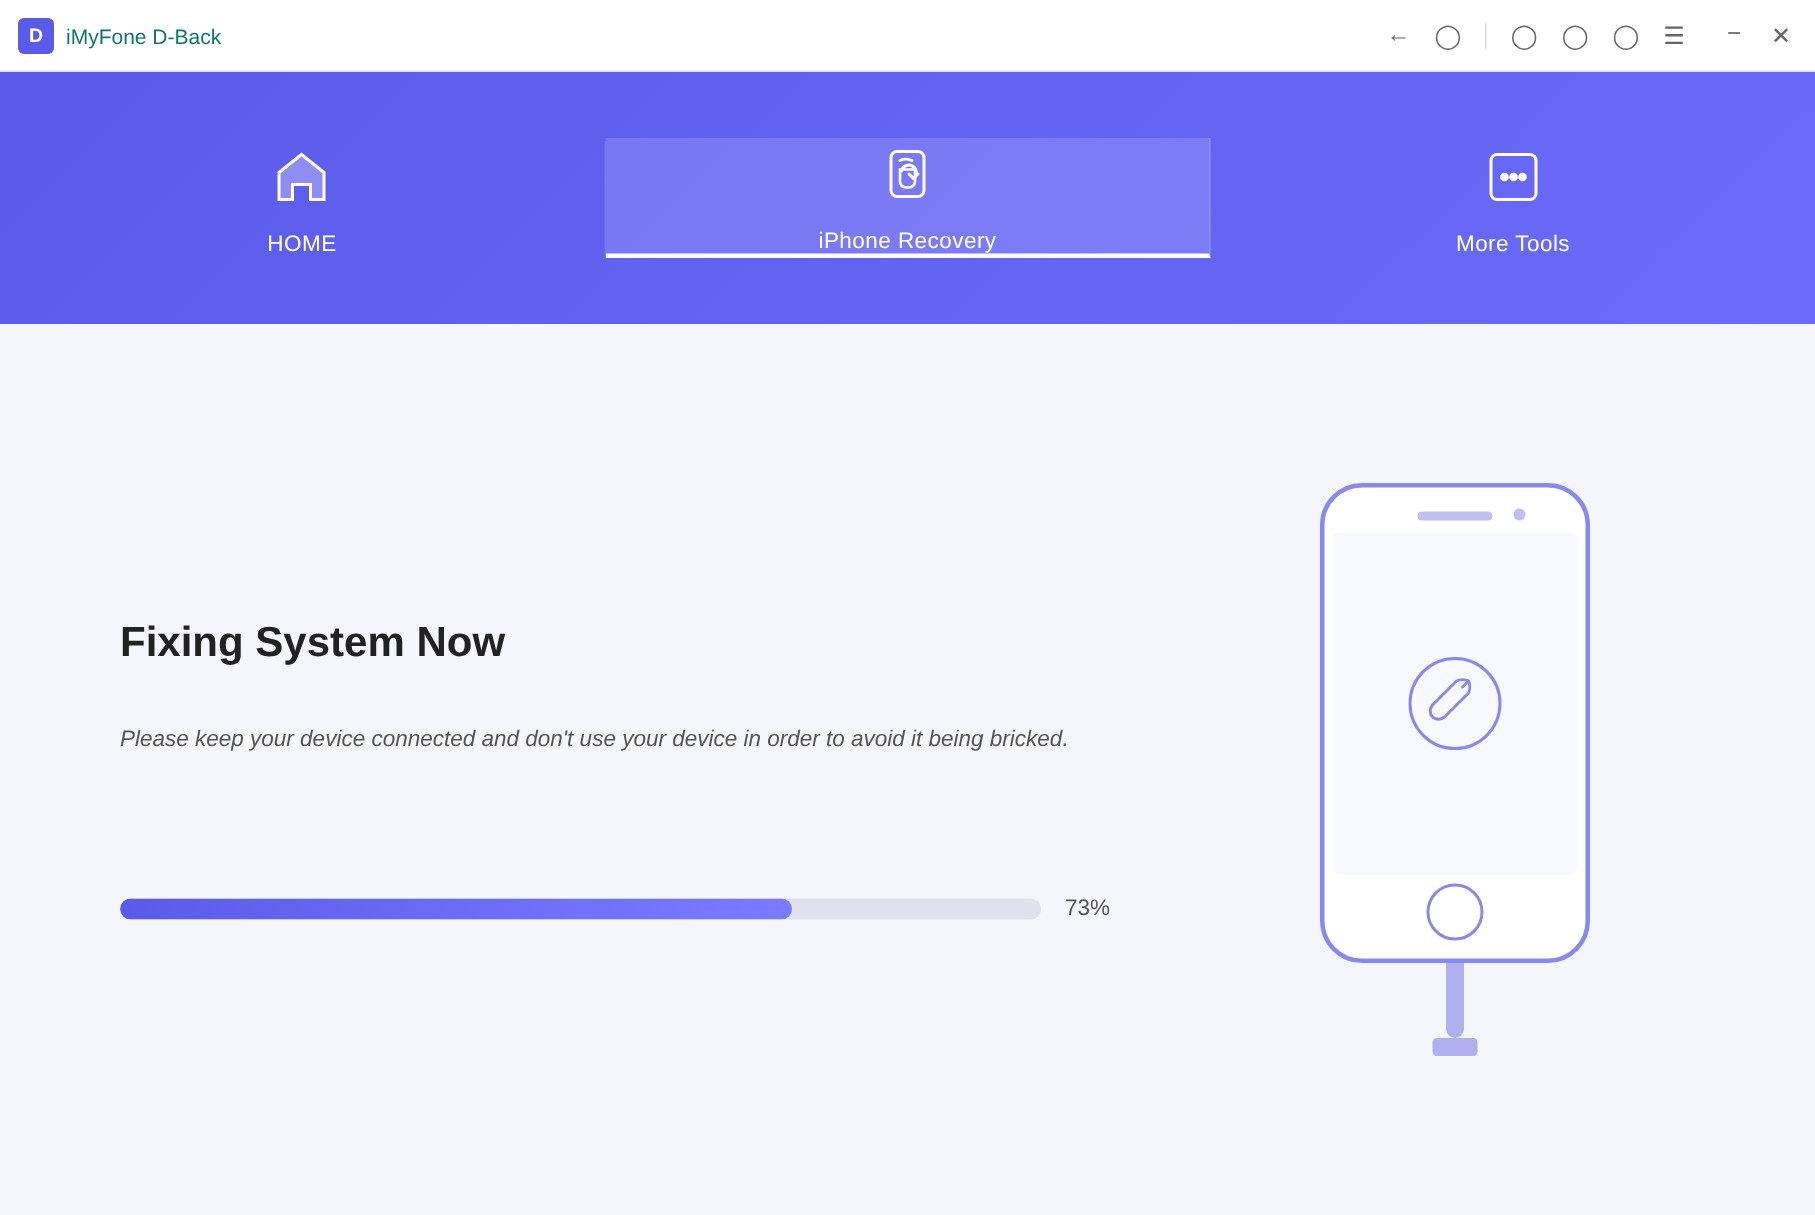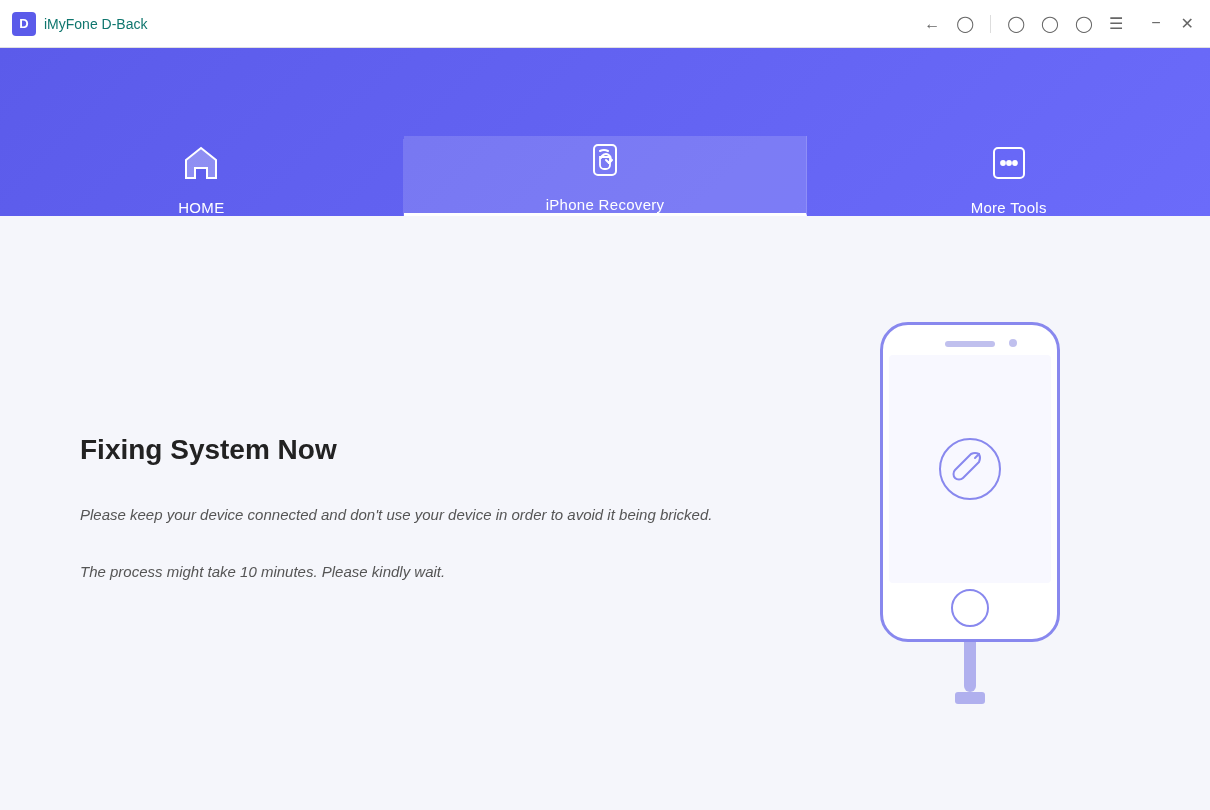--- a/index.html
+++ b/index.html
@@ -69,21 +69,21 @@
       font-size: 16px;
       cursor: pointer;
       padding: 2px 4px;
     }
 
     
     .nav-bar {
       height: 168px;
       background: linear-gradient(135deg, #5b5bea 0%, #6b6bfa 100%);
       display: flex;
-      align-items: flex-end;
+      align-items: center;
     }
     .nav-item {
       flex: 1;
       display: flex;
       flex-direction: column;
       align-items: center;
       justify-content: center;
       gap: 12px;
       cursor: pointer;
       border-right: 1px solid rgba(255,255,255,0.15);
@@ -314,22 +314,27 @@
   </div>
 </div>
 
 <div class="main-content">
 
   <div class="left-panel">
     <div>
       <h1 class="fixing-title">Fixing System Now</h1>
     </div>
     <p class="fixing-desc">Please keep your device connected and don't use your device in order to avoid it being bricked.</p>
-    <p class="fixing-desc">The process might take 10 minutes. Please kindly wait.</p>
-
+
+    <div class="progress-section">
+      <div class="progress-bar-container">
+        <div class="progress-bar-fill" style="width: 73%"></div>
+      </div>
+      <span class="progress-pct">73%</span>
+    </div>
   </div>
 
   <div class="right-panel">
     <div class="phone-illustration">
       <div class="phone-body">
         <div class="phone-camera"></div>
         <div class="phone-speaker"></div>
         <div class="phone-screen">
           <svg viewBox="0 0 70 70">
             <circle cx="35" cy="35" r="30" stroke="#8888ee" stroke-width="2" fill="none"></circle>

